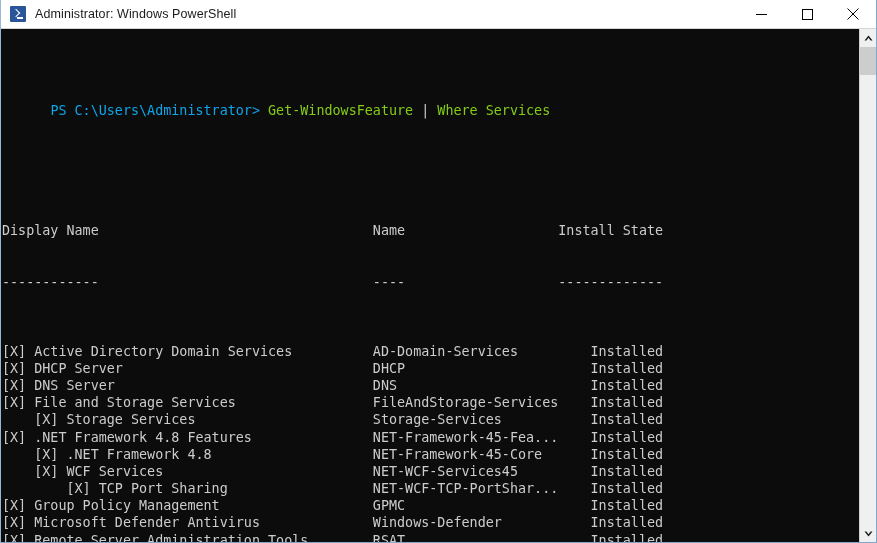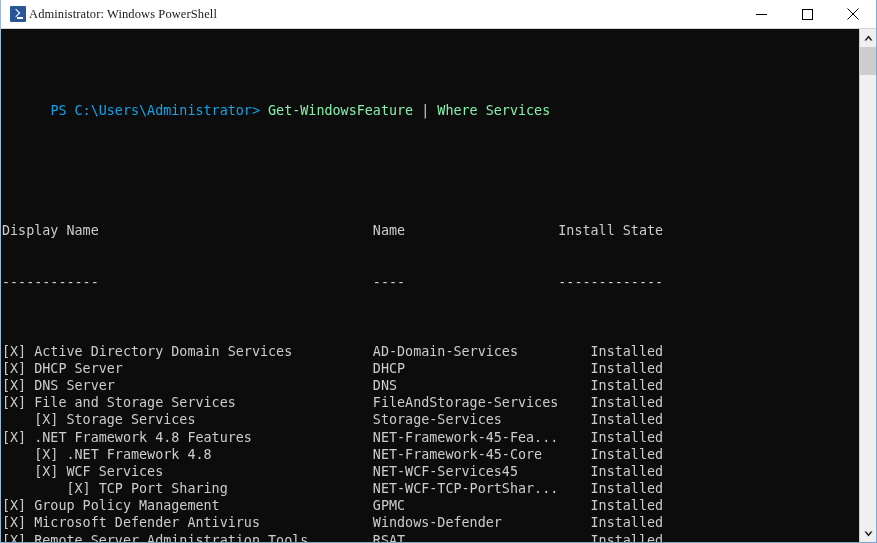--- a/index.html
+++ b/index.html
@@ -52,26 +52,25 @@
     transform: rotate(45deg);
   }
   #app-icon .underbar {
     position: absolute;
     left: 7px; bottom: 3px;
     width: 6px; height: 1.6px;
     background: #fff;
   }
 
   #title-text {
-    margin-left: 3px;
+    margin-left: 9px;
     font-size: 12.5px;
     color: #1a1a1a;
     white-space: nowrap;
     letter-spacing: 0.1px;
-    font-family: Liberation Serif, serif;
   }
 
   #winbtns {
     margin-left: auto;
     display: flex;
     height: 29px;
   }
   .winbtn {
     width: 46px;
     height: 29px;
@@ -95,21 +94,21 @@
     font-family: "DejaVu Sans Mono", "Liberation Mono", monospace;
     font-size: 13.4px;
     line-height: 17.2px;
     color: #cccccc;
     white-space: pre;
   }
 
   .line { height: 17.2px; white-space: pre; }
 
   .c-white  { color: #0ea5e9; }
-  .c-yellow { color: #86efac; }
+  .c-yellow { color: #84cc16; }
   .c-gray   { color: #cccccc; }
 
   
   #scrollbar {
     position: absolute;
     top: 29px;
     right: 0;
     width: 17px;
     bottom: 0;
     background: #f0f0f0;

